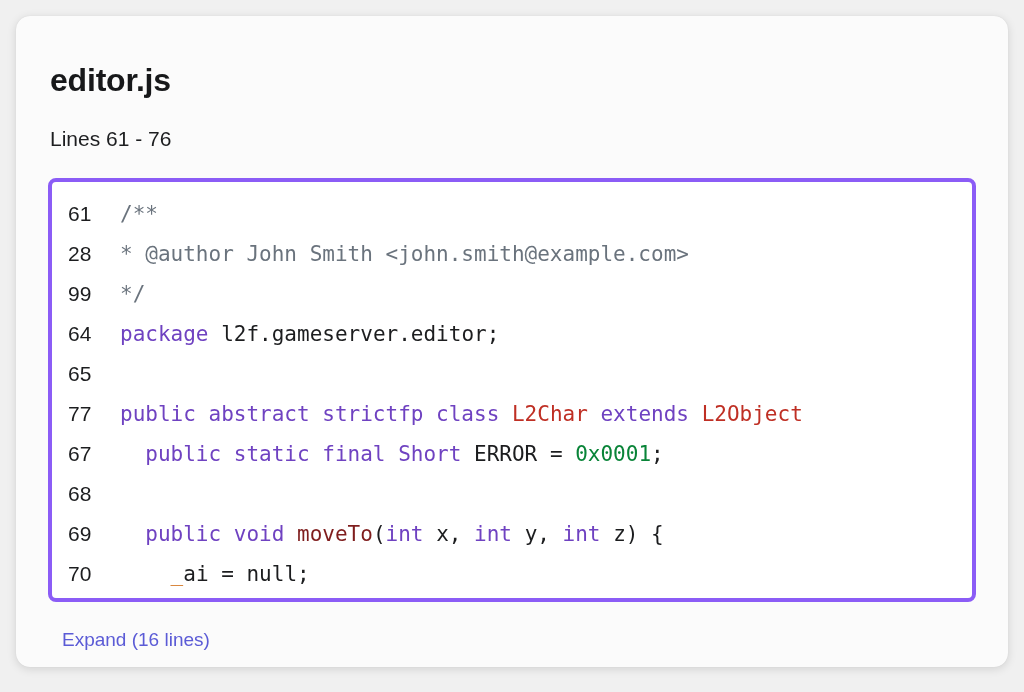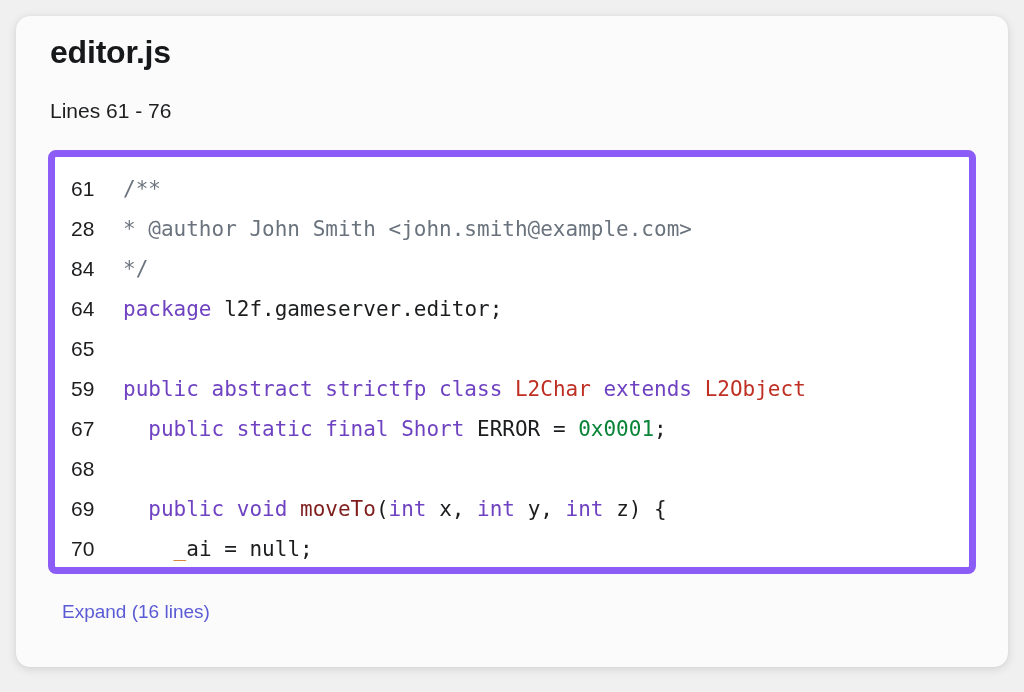--- a/index.html
+++ b/index.html
@@ -19,21 +19,21 @@
   .card {
     position: absolute;
     left: 16px;
     top: 16px;
     width: 992px;
     height: 651px;
     box-sizing: border-box;
     background: #fbfbfb;
     border-radius: 14px;
     box-shadow: 0 2px 10px rgba(0,0,0,0.13), 0 0 1px rgba(0,0,0,0.10);
-    padding: 16px 32px 0 32px;
+    padding: 44px 32px 0 32px;
   }
 
   .file-title {
     margin: 0;
     padding: 0 0 0 2px;
     font-size: 32px;
     line-height: 40px;
     font-weight: bold;
     color: #17181a;
     letter-spacing: -0.2px;
@@ -46,21 +46,21 @@
     line-height: 26px;
     font-weight: normal;
     color: #1d1e20;
   }
 
   .code-box {
     margin-top: 26px;
     height: 424px;
     box-sizing: border-box;
     background: #ffffff;
-    border: 7px solid #8b5cf6;
+    border: 4px solid #8b5cf6;
     border-radius: 8px;
     padding: 12px 0 12px 0;
     overflow: hidden;
   }
 
   .code-line {
     display: flex;
     align-items: baseline;
     height: 40px;
     white-space: pre;
@@ -115,24 +115,24 @@
 <div class="card">
 
   <h1 class="file-title">editor.js</h1>
 
   <p class="line-range">Lines 61 - 76</p>
 
   <div class="code-box">
     <div id="code-lines">
         <div class="code-line"><span class="ln">61</span><span class="code"><span class="tok-comment">/**</span></span></div>
         <div class="code-line"><span class="ln">28</span><span class="code"><span class="tok-comment">* @author John Smith &lt;john.smith@example.com&gt;</span></span></div>
-        <div class="code-line"><span class="ln">84</span><span class="code"><span class="tok-comment">*/</span></span></div>
+        <div class="code-line"><span class="ln">99</span><span class="code"><span class="tok-comment">*/</span></span></div>
         <div class="code-line"><span class="ln">64</span><span class="code"><span class="tok-keyword">package</span><span class="tok-plain"> l2f.gameserver.editor;</span></span></div>
         <div class="code-line"><span class="ln">65</span><span class="code"><span class="tok-plain"></span></span></div>
-        <div class="code-line"><span class="ln">59</span><span class="code"><span class="tok-keyword">public abstract strictfp class</span><span class="tok-plain"> </span><span class="tok-type">L2Char</span><span class="tok-plain"> </span><span class="tok-keyword">extends</span><span class="tok-plain"> </span><span class="tok-type">L2Object</span></span></div>
+        <div class="code-line"><span class="ln">77</span><span class="code"><span class="tok-keyword">public abstract strictfp class</span><span class="tok-plain"> </span><span class="tok-type">L2Char</span><span class="tok-plain"> </span><span class="tok-keyword">extends</span><span class="tok-plain"> </span><span class="tok-type">L2Object</span></span></div>
         <div class="code-line"><span class="ln">67</span><span class="code"><span class="tok-plain">  </span><span class="tok-keyword">public static final Short</span><span class="tok-plain"> ERROR = </span><span class="tok-number">0x0001</span><span class="tok-plain">;</span></span></div>
         <div class="code-line"><span class="ln">68</span><span class="code"><span class="tok-plain"></span></span></div>
         <div class="code-line"><span class="ln">69</span><span class="code"><span class="tok-plain">  </span><span class="tok-keyword">public void</span><span class="tok-plain"> </span><span class="tok-func">moveTo</span><span class="tok-plain">(</span><span class="tok-keyword">int</span><span class="tok-plain"> x, </span><span class="tok-keyword">int</span><span class="tok-plain"> y, </span><span class="tok-keyword">int</span><span class="tok-plain"> z) {</span></span></div>
         <div class="code-line"><span class="ln">70</span><span class="code"><span class="tok-plain">    </span><span class="tok-underscore">_</span><span class="tok-plain">ai = null;</span></span></div>
       </div>
   </div>
 
   <a class="expand-link">Expand (16 lines)</a>
 
 </div>

